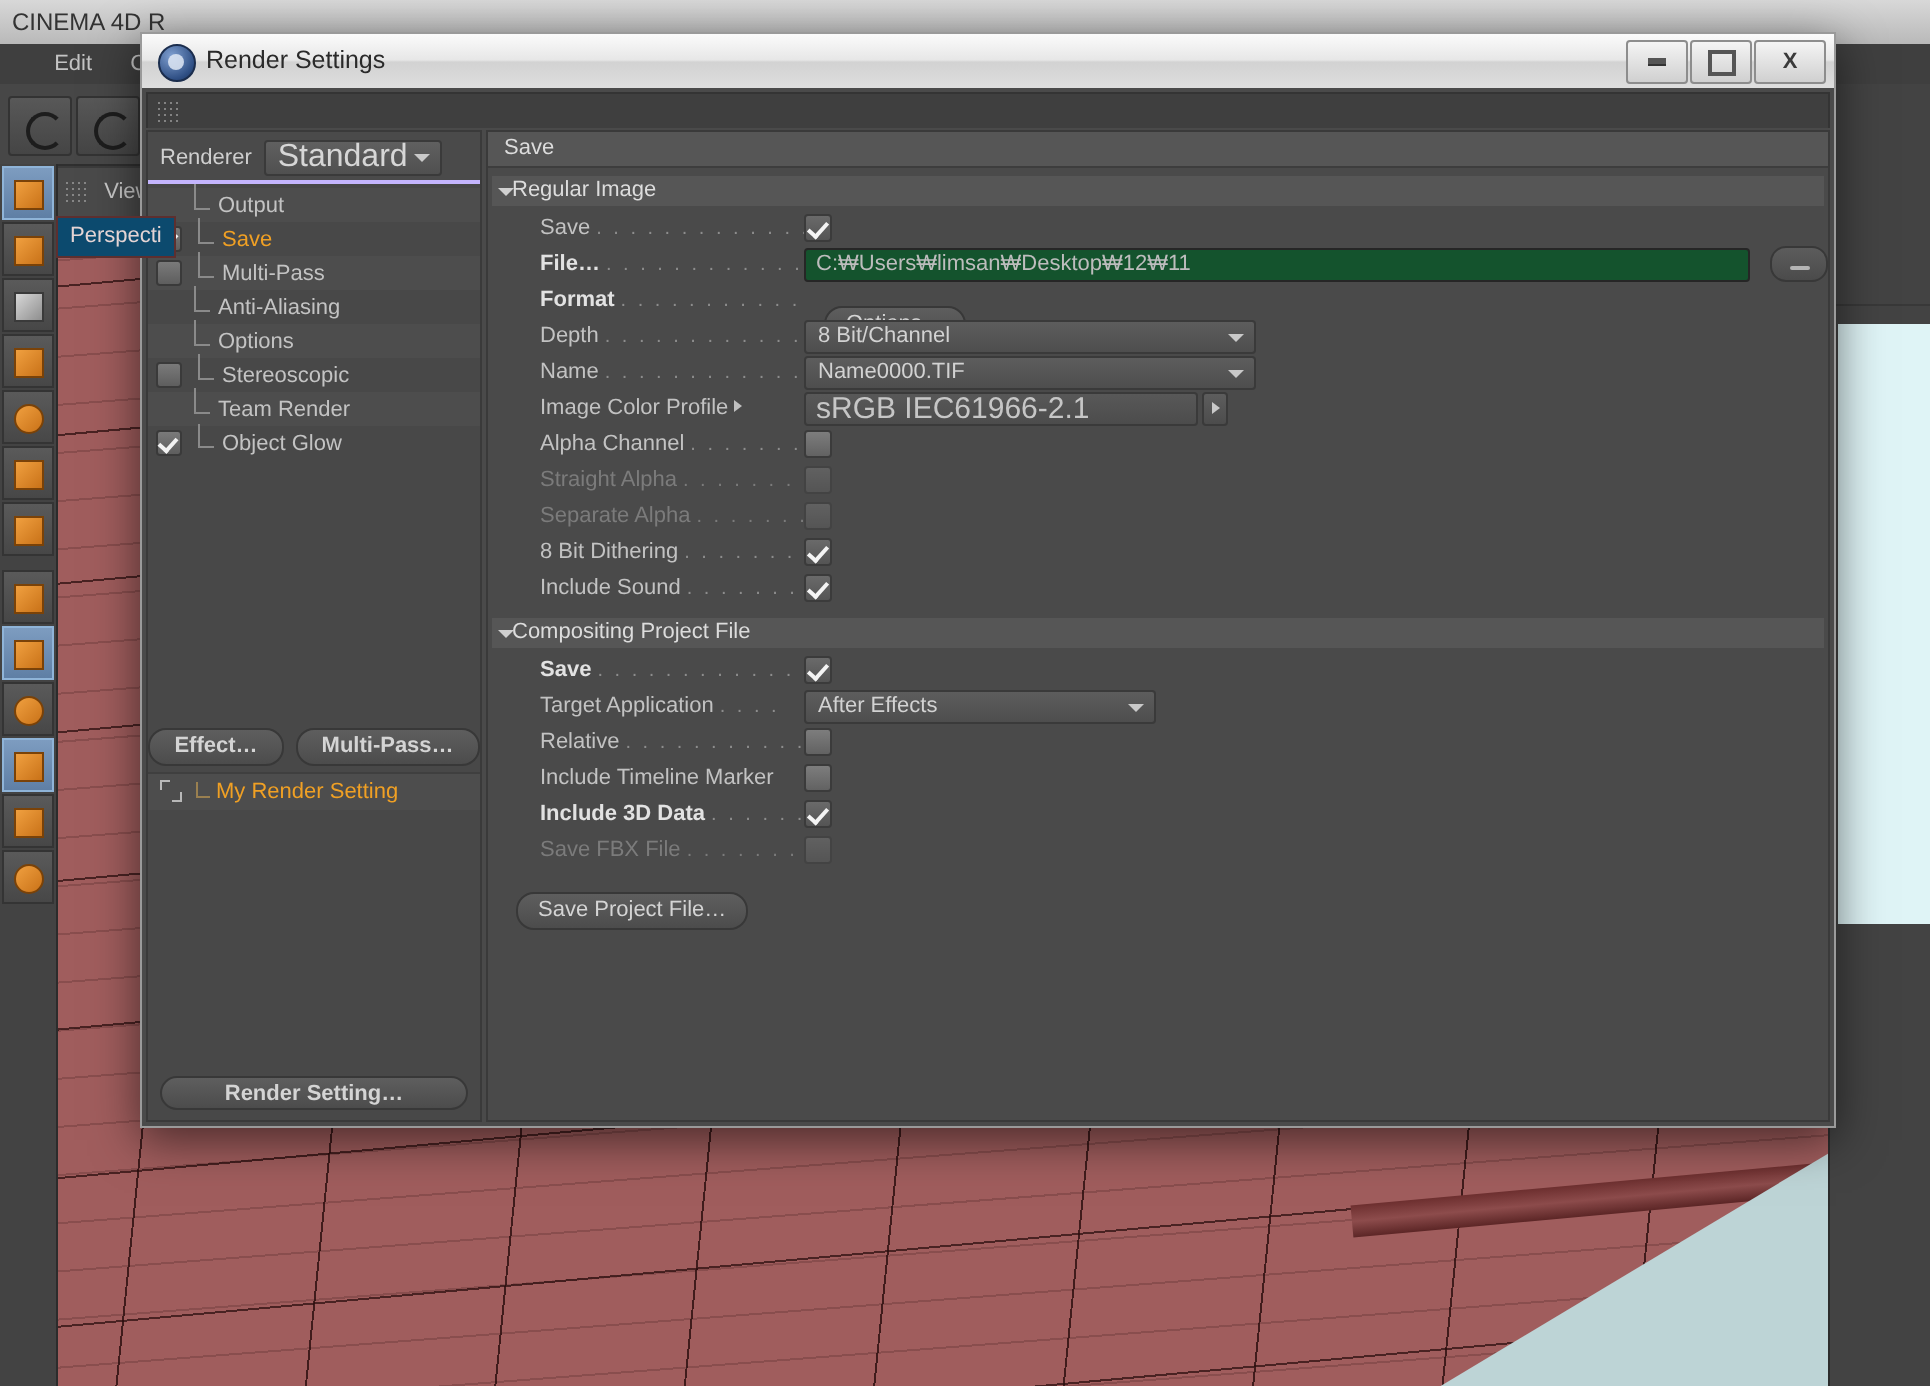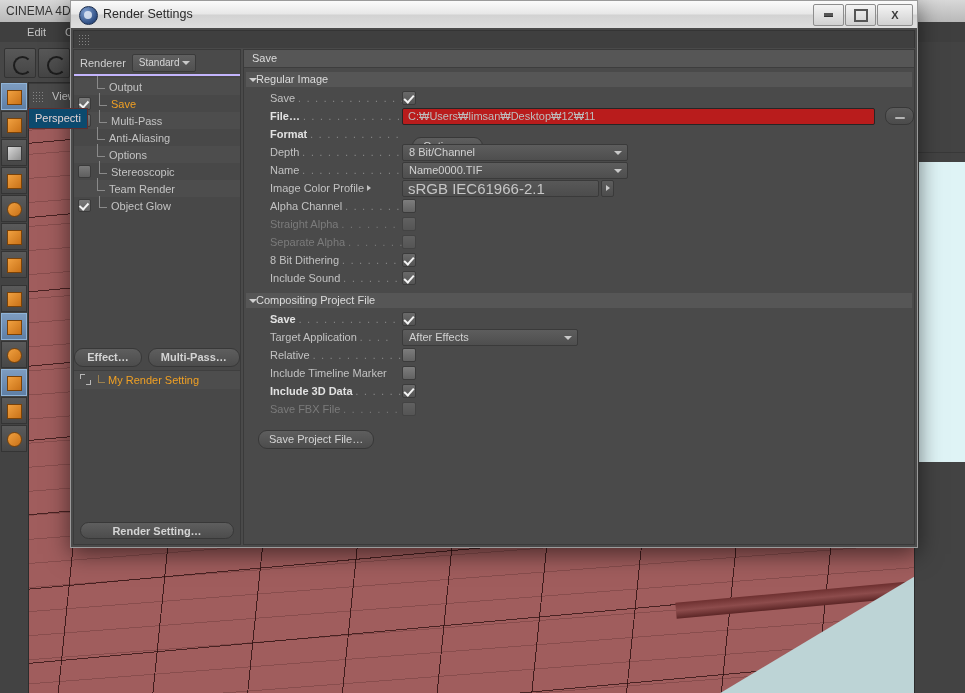--- a/index.html
+++ b/index.html
@@ -112,21 +112,21 @@
   
   .bg-right{
     position:absolute;right:0;top:42px;width:50px;bottom:0;
     background:#434343;border-left:1px solid #2c2c2c;
   }
   .bg-right .seg{height:110px;border-bottom:1px solid #383838;}
   .bg-right .lite{position:absolute;left:4px;top:120px;right:0;height:300px;background:#dff4f6;}
 
   
   #win{
-    position:absolute;left:70px;top:0;width:846px;height:546px;
+    position:absolute;left:70px;top:16px;width:846px;height:546px;
     background:#4a4a4a;
     border:1px solid #9a9a9a;
     box-shadow:0 6px 22px rgba(0,0,0,.55);
   }
   .win-title{
     height:27px;position:relative;
     background:linear-gradient(to bottom,#fbfbfb 0%,#e7e7e7 48%,#d2d2d2 52%,#dedede 100%);
     border-bottom:1px solid #8e8e8e;
   }
   .win-icon{
@@ -171,21 +171,21 @@
     display:flex;flex-direction:column;position:relative;
   }
   .renderer-row{
     height:22px;display:flex;align-items:center;gap:6px;padding:2px 4px 0 6px;
     background:#4a4a4a;
   }
   .renderer-row .lbl{color:#cfcfcf;font-size:11px;text-align:right;}
   .dropdown{
     background:linear-gradient(to bottom,#606060,#505050);
     border:1px solid #3a3a3a;border-radius:2px;
-    color:#d6d6d6;font-size:10px;height:16px;line-height:16px;
+    color:#d6d6d6;font-size:16px;height:16px;line-height:16px;
     padding:0 16px 0 6px;position:relative;white-space:nowrap;overflow:hidden;
   }
   .dropdown::after{
     content:"";position:absolute;right:5px;top:6px;
     border-left:4px solid transparent;border-right:4px solid transparent;
     border-top:4px solid #c9c9c9;
   }
 
   .tree{
     flex:0 0 auto;background:#484848;border-top:2px solid #c4b5fd;
@@ -298,21 +298,21 @@
     background:linear-gradient(to bottom,#7d7d7d,#626262);
     border:1px solid #3b3b3b;border-radius:2px;position:relative;
   }
   .pcb.on{background:linear-gradient(to bottom,#6a6a6a,#545454);}
   .pcb.on::after{
     content:"";position:absolute;left:3px;top:1px;width:4px;height:8px;
     border:solid #f4f4f4;border-width:0 2px 2px 0;transform:rotate(42deg);
   }
   .pcb.dim{opacity:.45;}
   .field{
-    background:#b91c1c;border:1px solid #262626;border-radius:2px;
+    background:#14532d;border:1px solid #262626;border-radius:2px;
     color:#bdbdbd;font-size:11px;height:15px;line-height:15px;
     padding:0 5px;white-space:nowrap;overflow:hidden;
   }
   .sel-box{
     background:linear-gradient(to bottom,#5d5d5d,#4e4e4e);
     border:1px solid #3a3a3a;border-radius:2px;
     color:#d2d2d2;font-size:11px;height:15px;line-height:15px;
     padding:0 18px 0 6px;position:relative;white-space:nowrap;overflow:hidden;
   }
   .sel-box::after{

